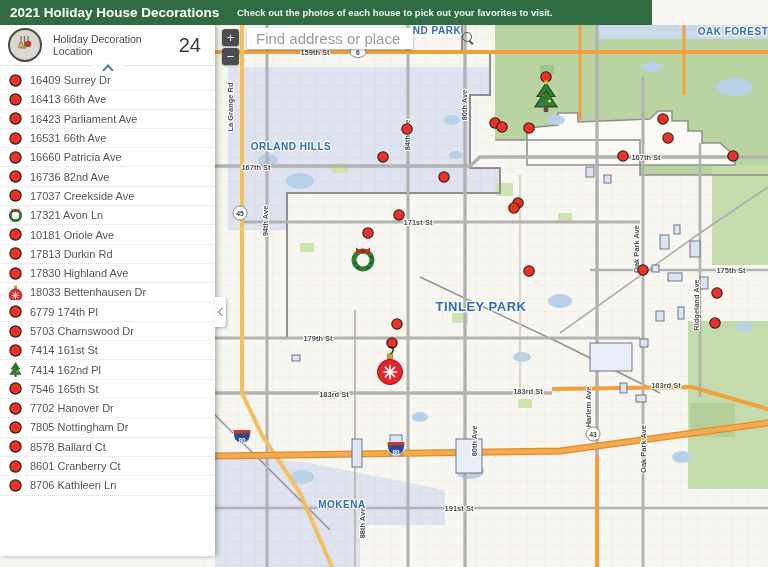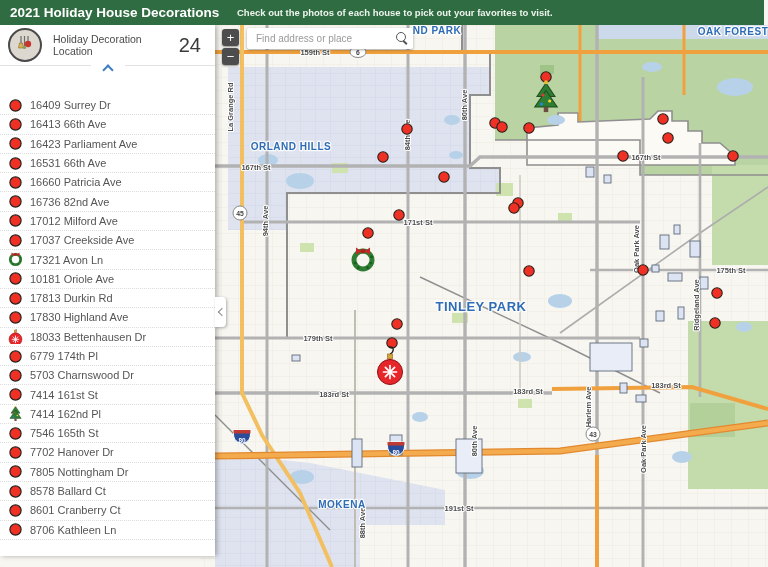--- a/index.html
+++ b/index.html
@@ -1,44 +1,44 @@
 <!DOCTYPE html>
 <html><head>
 <meta charset="utf-8">
 <style>
   html,body{margin:0;padding:0;background:#555;}
   .app{position:relative;width:768px;height:567px;overflow:hidden;background:#f8f6f1;
        font-family:"Liberation Sans",sans-serif;}
   
-  .banner{position:absolute;top:0;left:0;width:764px;height:25px;background:#2f6c41;z-index:40;
+  .banner{position:absolute;top:0;left:0;width:652px;height:25px;background:#2f6c41;z-index:40;
           display:flex;align-items:center;}
   .banner .title{color:#fff;font-size:13.5px;font-weight:bold;margin-left:10px;white-space:nowrap;}
   .banner .subtitle{color:#eef4ee;font-size:9.5px;font-weight:bold;position:absolute;left:237px;white-space:nowrap;}
   
   #map-svg{position:absolute;top:25px;left:0;width:768px;height:542px;z-index:1;cursor:grab;}
   .street-label{fill:#4d4d4d;font-size:7.5px;font-weight:bold;
     paint-order:stroke;stroke:#ffffff;stroke-width:2px;stroke-linejoin:round;}
   .city-label{fill:#2e6cb5;font-weight:bold;letter-spacing:.5px;
     paint-order:stroke;stroke:rgba(255,255,255,.85);stroke-width:2.5px;stroke-linejoin:round;}
   
   .zoom-ctl{position:absolute;left:222px;top:29px;z-index:30;display:flex;flex-direction:column;gap:2px;}
   .zoom-btn{width:17px;height:17px;background:#4d4d4d;color:#fff;border:none;border-radius:3px;
     font-size:13px;line-height:15px;text-align:center;padding:0;box-shadow:0 1px 2px rgba(0,0,0,.4);cursor:pointer;}
   .searchbox{position:absolute;left:247px;top:28px;width:166px;height:21px;background:#fff;border-radius:2px;
     box-shadow:0 1px 3px rgba(0,0,0,.35);z-index:30;display:flex;align-items:center;}
-  .searchbox input{flex:1;border:none;outline:none;font-size:10px;color:#555;margin-left:7px;
+  .searchbox input{flex:1;border:none;outline:none;font-size:15px;color:#555;margin-left:7px;
     font-family:"Liberation Sans",sans-serif;background:transparent;}
   .searchbox input::placeholder{color:#9a9a9a;}
   .search-btn{width:22px;height:21px;background:transparent;border:none;cursor:pointer;position:relative;}
   .mag{position:absolute;left:5px;top:4px;width:8px;height:8px;border:1.6px solid #555;border-radius:50%;}
   .mag::after{content:"";position:absolute;left:7px;top:7px;width:5px;height:1.6px;background:#555;
     transform:rotate(45deg);transform-origin:0 0;}
   
   .panel{position:absolute;left:0;top:25px;width:215px;height:531px;background:#fff;z-index:20;
-    box-shadow:2px 0 5px rgba(0,0,0,.3);display:flex;flex-direction:column;gap:25px;}
+    box-shadow:2px 0 5px rgba(0,0,0,.3);display:flex;flex-direction:column;}
   .panel-head{position:relative;height:40px;border-bottom:1px solid #e3e3e3;display:flex;align-items:center;flex:0 0 auto;}
   .layer-icon{width:30px;height:30px;border-radius:50%;background:#ddd8cf;border:2px solid #4a4a4a;
     margin-left:8px;flex:0 0 auto;display:flex;align-items:center;justify-content:center;}
   .panel-title{font-size:10.5px;color:#4a4a4a;margin-left:11px;flex:1;}
   .panel-count{font-size:20px;color:#3b3b3b;margin-right:14px;}
   .collapse-tab{position:absolute;left:50%;bottom:-8px;transform:translateX(-50%);width:34px;height:9px;
     background:#fff;border-radius:0 0 5px 5px;z-index:5;display:flex;justify-content:center;cursor:pointer;}
   .chev-up{width:6px;height:6px;border-left:2px solid #3f7fc1;border-top:2px solid #3f7fc1;
     transform:rotate(45deg);margin-top:2px;}
   .list{flex:1;overflow:hidden;padding-top:5px;}
@@ -479,32 +479,20 @@
         <div class="row">
           <span class="ic">
             <svg width="15" height="15" viewBox="-8 -8 16 16">
               <g>
                 <g transform="scale(1.15)">
                   <circle cx="0" cy="0" r="5.2" fill="#ee3124" stroke="#26211c" stroke-width="1.1"></circle>
                 </g>
               </g>
             </svg>
           </span>
-          <span class="lbl">17012 Milford Ave</span>
-        </div>
-        <div class="row">
-          <span class="ic">
-            <svg width="15" height="15" viewBox="-8 -8 16 16">
-              <g>
-                <g transform="scale(1.15)">
-                  <circle cx="0" cy="0" r="5.2" fill="#ee3124" stroke="#26211c" stroke-width="1.1"></circle>
-                </g>
-              </g>
-            </svg>
-          </span>
           <span class="lbl">17037 Creekside Ave</span>
         </div>
         <div class="row">
           <span class="ic">
             <svg width="15" height="15" viewBox="-8 -8 16 16">
               <g>
                 <g transform="scale(0.95)">
                   <circle cx="0" cy="0" r="5.8" fill="none" stroke="#2e7d32" stroke-width="3.2"></circle>
                   <circle cx="5" cy="2" r="0.9" fill="#1b5e20"></circle>
                   <circle cx="-5" cy="2" r="0.9" fill="#1b5e20"></circle>

